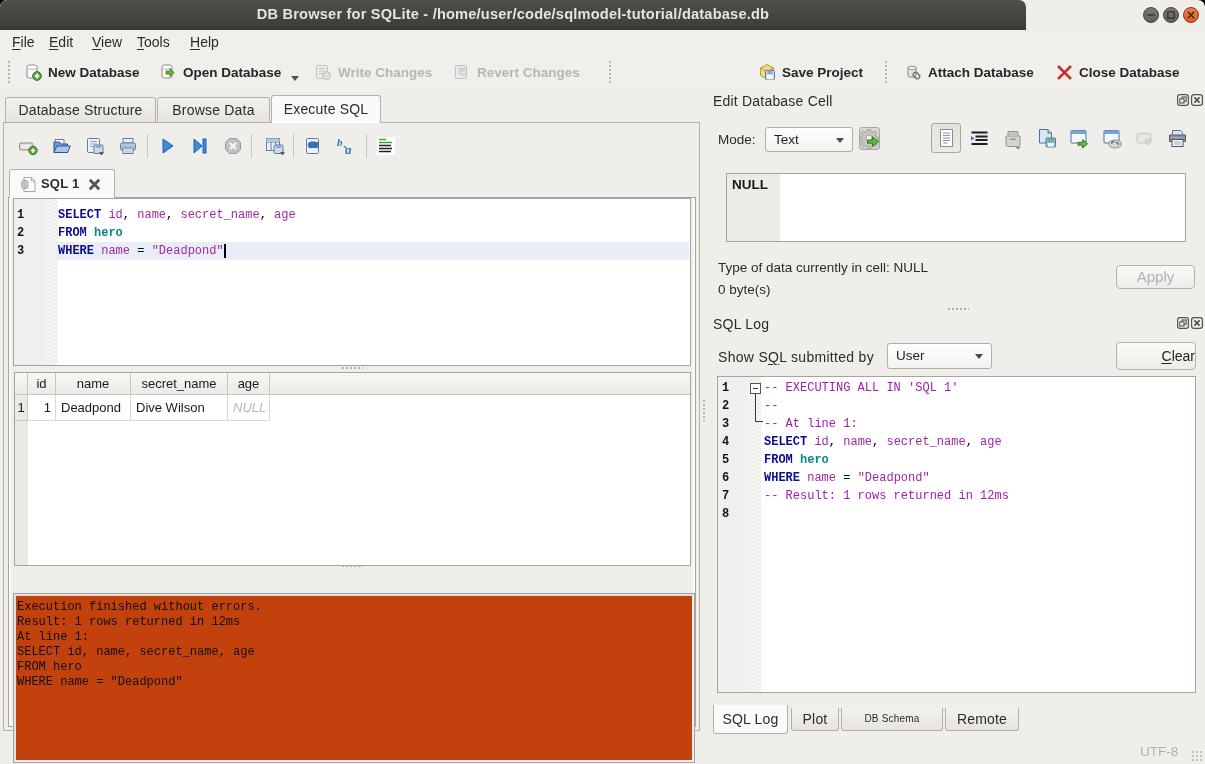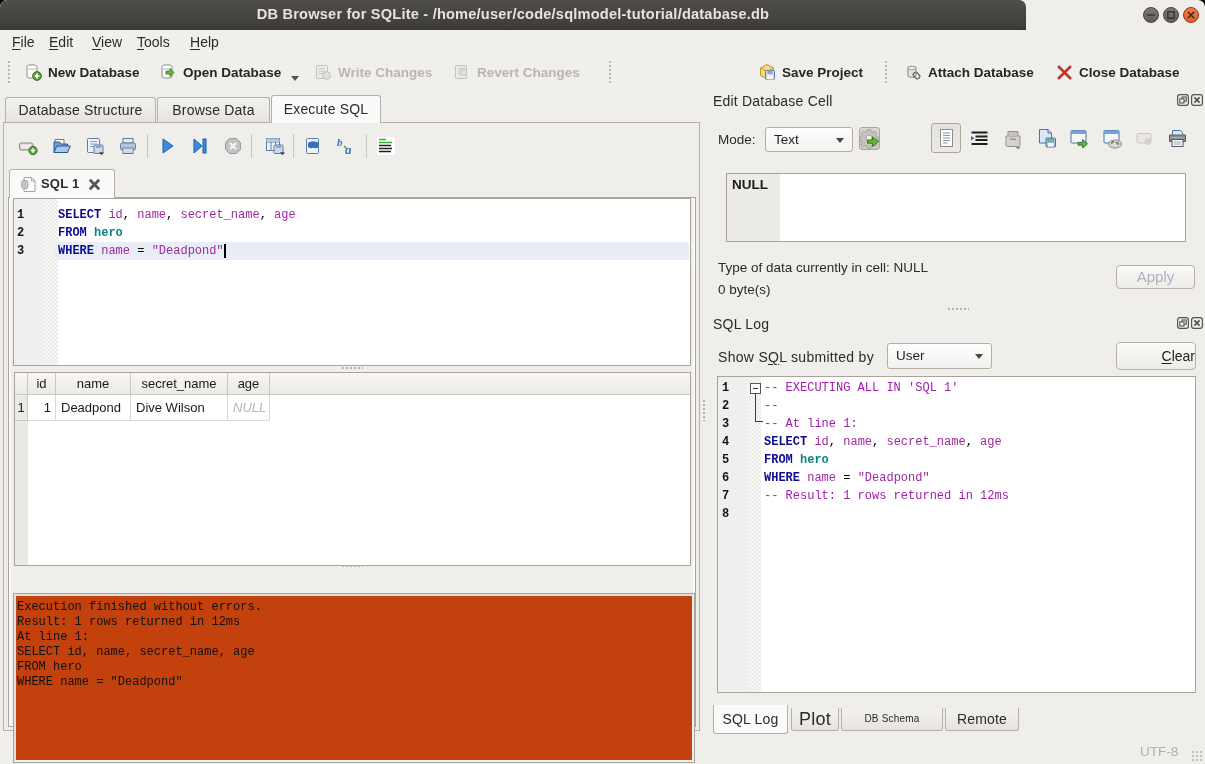--- a/index.html
+++ b/index.html
@@ -409,21 +409,21 @@
     <div class="cl cm" style="left:46px; top:2px;">-- EXECUTING ALL IN 'SQL 1'</div>
     <div class="cl cm" style="left:46px; top:20px;">--</div>
     <div class="cl cm" style="left:46px; top:38px;">-- At line 1:</div>
     <div class="cl" style="left:46px; top:56px;"><span class="kw">SELECT</span> <span class="id1">id</span>, <span class="id1">name</span>, <span class="id1">secret_name</span>, <span class="id1">age</span></div>
     <div class="cl" style="left:46px; top:74px;"><span class="kw">FROM</span> <span class="tbl">hero</span></div>
     <div class="cl" style="left:46px; top:92px;"><span class="kw">WHERE</span> <span class="id1">name</span> = <span class="id1">"Deadpond"</span></div>
     <div class="cl cm" style="left:46px; top:110px;">-- Result: 1 rows returned in 12ms</div>
   </div>
 
   <div class="tab active" style="left:713px; top:705px; width:75px; height:29px; line-height:28px; font-size:14px; border-top:none; border-bottom:1px solid #b5b1a9; border-radius:0 0 3px 3px;">SQL Log</div>
-  <div class="tab" style="left:791px; top:708px; width:48px; height:23px; line-height:22px; font-size:18px; border-top:none; border-bottom:1px solid #b5b1a9; border-radius:0 0 3px 3px;">Plot</div>
+  <div class="tab" style="left:791px; top:708px; width:48px; height:23px; line-height:22px; font-size:14px; border-top:none; border-bottom:1px solid #b5b1a9; border-radius:0 0 3px 3px;">Plot</div>
   <div class="tab" style="left:841px; top:708px; width:102px; height:23px; line-height:22px; font-size:10px; border-top:none; border-bottom:1px solid #b5b1a9; border-radius:0 0 3px 3px;">DB Schema</div>
   <div class="tab" style="left:945px; top:708px; width:74px; height:23px; line-height:22px; font-size:14px; border-top:none; border-bottom:1px solid #b5b1a9; border-radius:0 0 3px 3px;">Remote</div>
 
   <div class="abs" style="right:2px; bottom:2px; width:12px; height:12px;
     background-image:radial-gradient(circle, #c4c1bb 1px, transparent 1.2px);
     background-size:4px 4px;"></div>
 
   <div class="lbl" style="left:1140px; top:744px; color:#b3b0ab;">UTF-8</div>
 </div>
 

